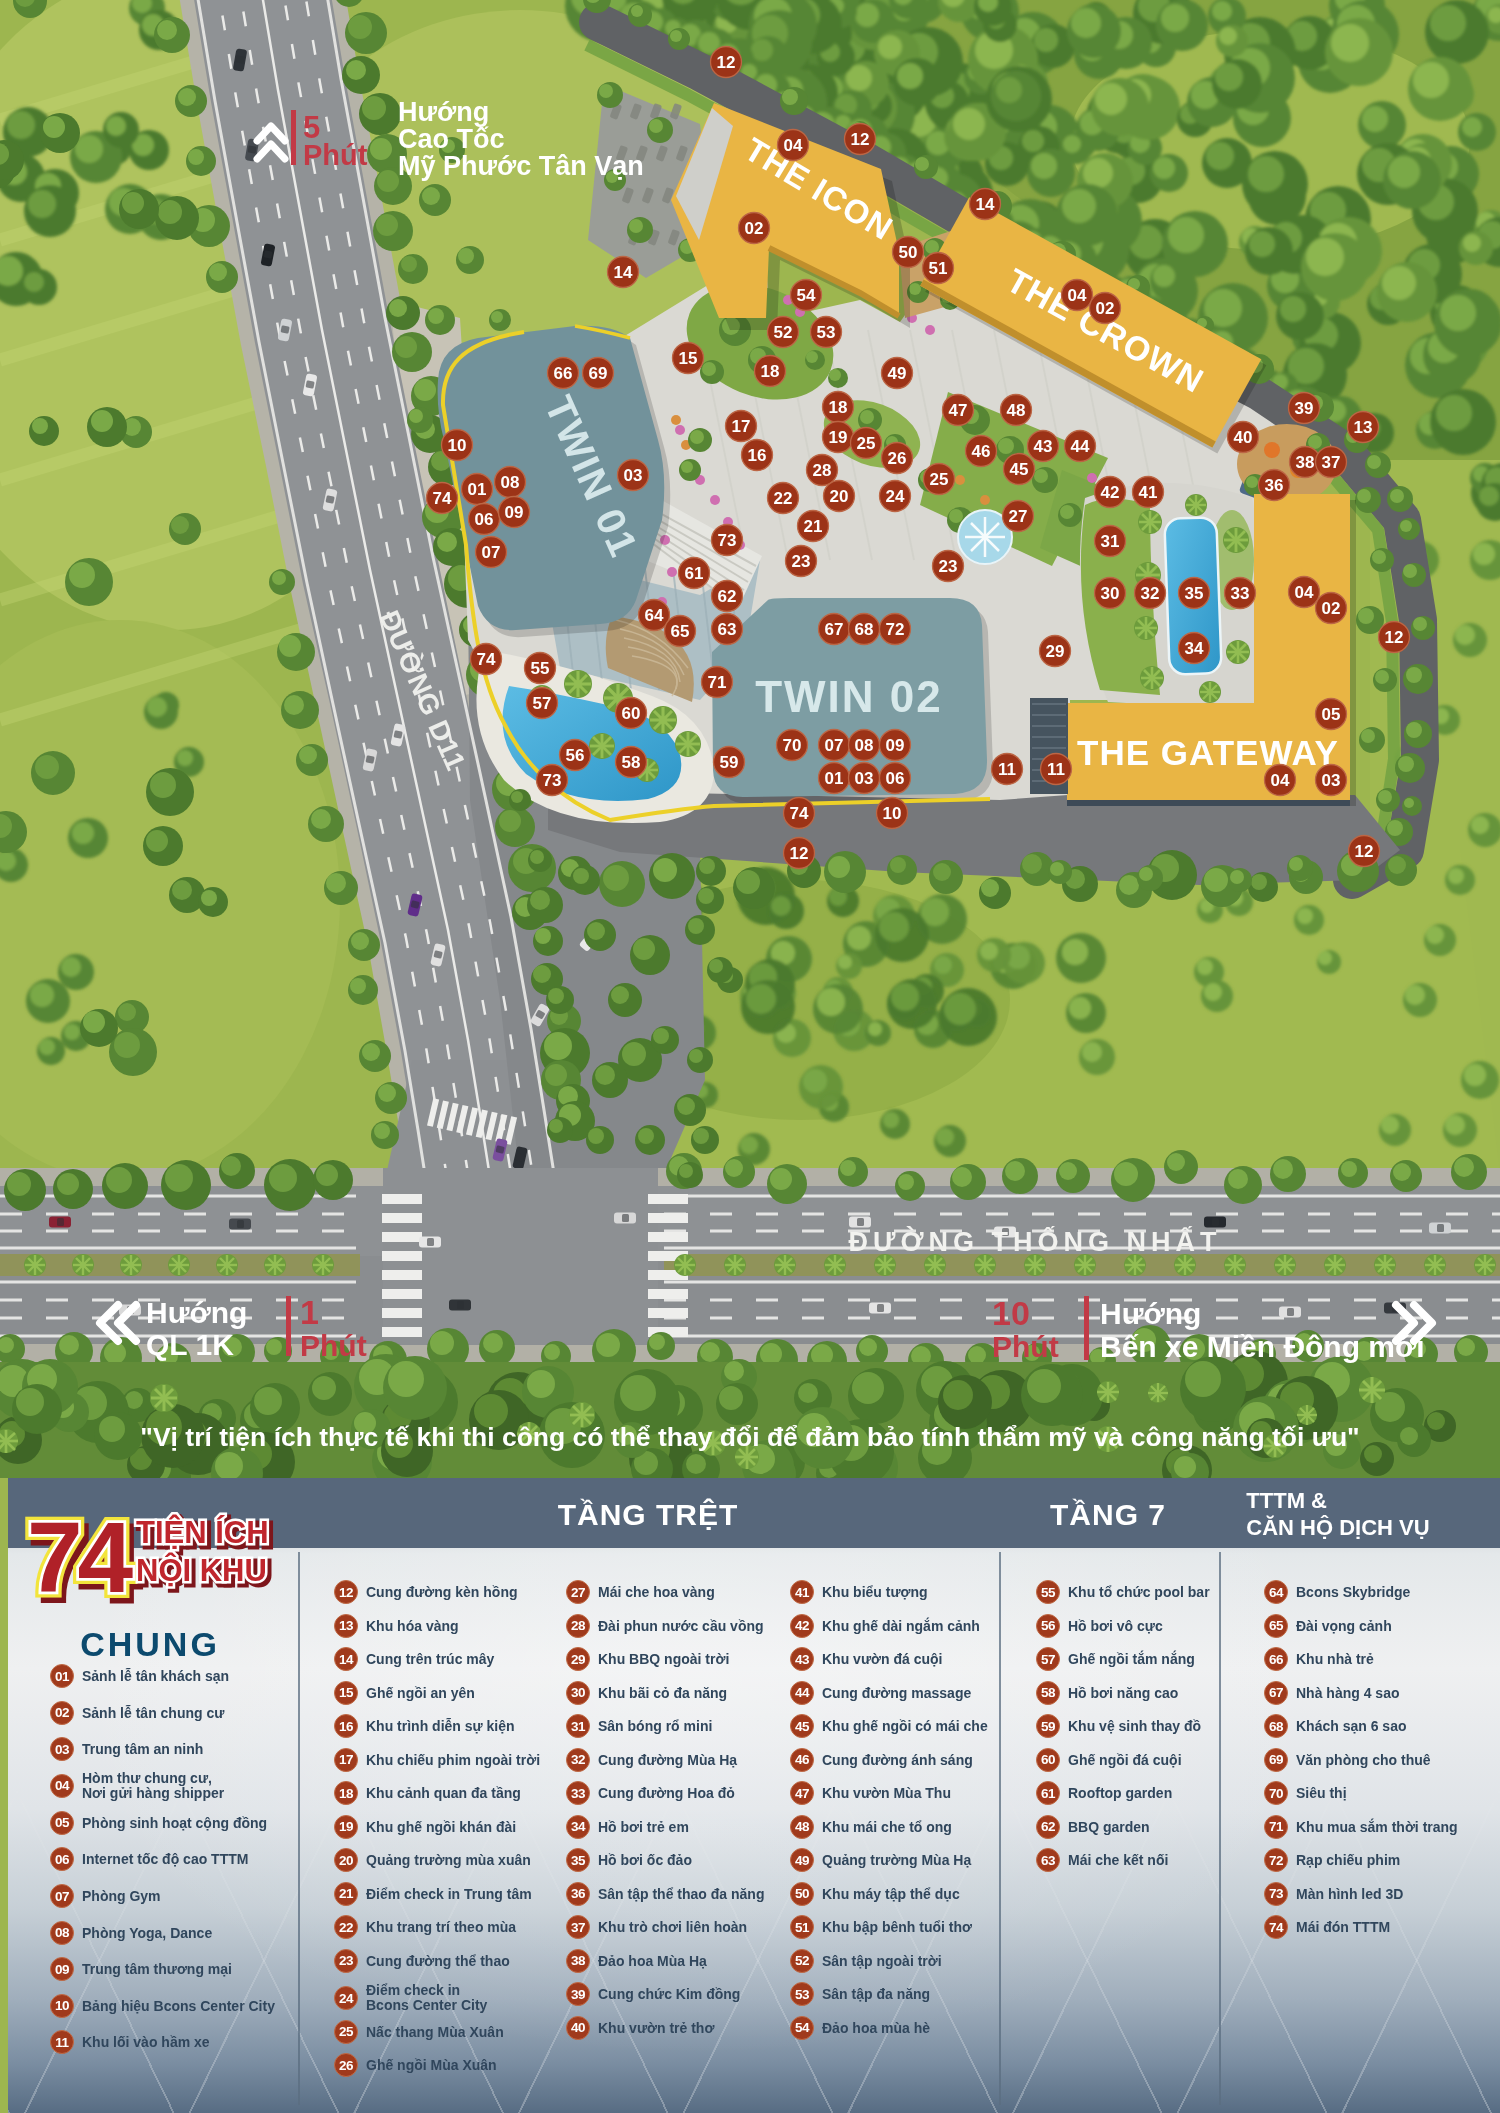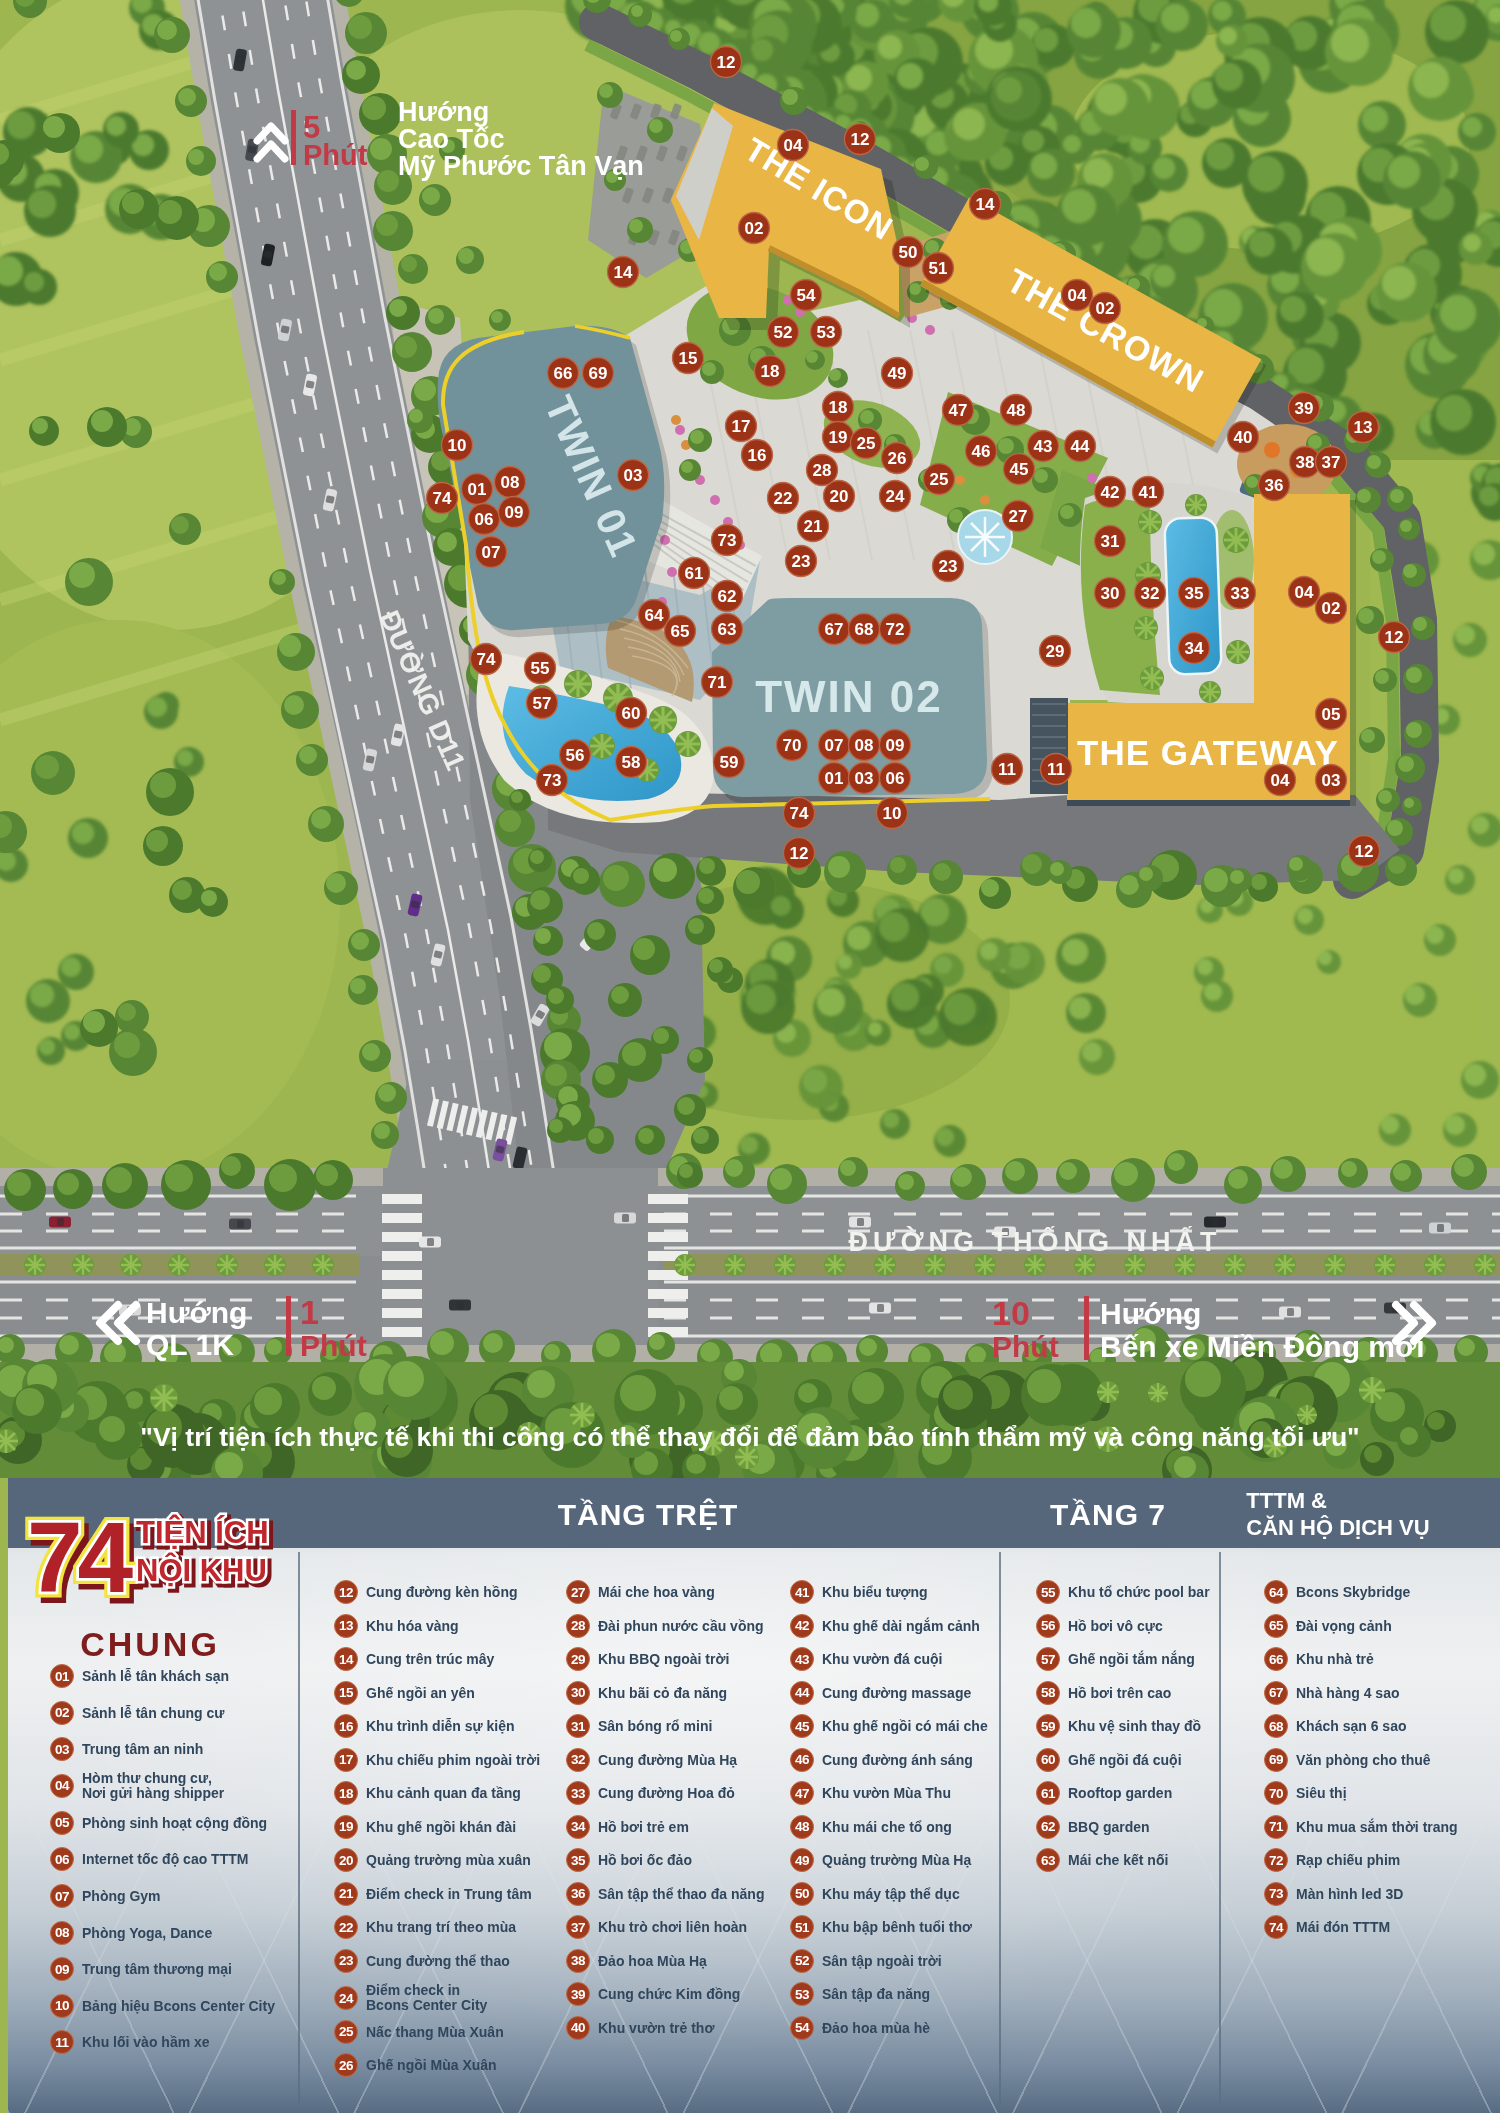--- a/index.html
+++ b/index.html
@@ -11,21 +11,21 @@
             repeating-linear-gradient(-64deg,rgba(255,255,255,.30) 0 1.8px,rgba(255,255,255,0) 2px 148px);
  -webkit-mask-image:linear-gradient(180deg,rgba(0,0,0,0) 0%,rgba(0,0,0,0) 42%,rgba(0,0,0,.35) 68%,rgba(0,0,0,.95) 100%);}
 .band{position:absolute;left:0;top:0;width:100%;height:70px;background:#57677b;}
 .hd{position:absolute;color:#fff;font-weight:bold;white-space:nowrap;transform:translateX(-50%);}
 .sep{position:absolute;top:74px;bottom:8px;width:2px;background:#5b6d80;opacity:.75;}
 .it{position:absolute;display:flex;align-items:center;gap:8px;white-space:nowrap;height:24px;}
 .n{flex:0 0 24px;width:24px;height:24px;border-radius:50%;background:#a03a1c;border:1.5px solid #c06a45;box-sizing:border-box;
  color:#fff;font-weight:bold;font-size:13.5px;display:flex;align-items:center;justify-content:center;letter-spacing:-0.5px;}
 .t{font-weight:bold;font-size:14px;color:#30465c;}
 .t2{font-weight:bold;font-size:14px;color:#30465c;line-height:15px;}
-.chung{position:absolute;left:150px;top:1625px;transform:translateX(-50%);font-weight:bold;font-size:34px;color:#7f1d1d;letter-spacing:3px;}
+.chung{position:absolute;left:150px;top:1625px;transform:translateX(-50%);font-weight:bold;font-size:34px;color:#0c4a6e;letter-spacing:3px;}
 </style></head>
 <body>
 
 <svg width="1500" height="1478" viewBox="0 0 1500 1478">
 <defs>
 <linearGradient id="poolg" x1="0" y1="0" x2="1" y2="1">
 <stop offset="0" stop-color="#5cbce4"></stop>
         <stop offset="1" stop-color="#2e96c8"></stop>
 </linearGradient>
 <filter id="soft" x="-20%" y="-20%" width="140%" height="140%">
@@ -3053,21 +3053,21 @@
 <div class="it" style="left:1036px;top:1613.5px">
     <span class="n">56</span>
     <span class="t">Hồ bơi vô cực</span>
   </div>
 <div class="it" style="left:1036px;top:1647.0px">
     <span class="n">57</span>
     <span class="t">Ghế ngồi tắm nắng</span>
   </div>
 <div class="it" style="left:1036px;top:1680.5px">
     <span class="n">58</span>
-    <span class="t">Hồ bơi trên cao</span>
+    <span class="t">Hồ bơi năng cao</span>
   </div>
 <div class="it" style="left:1036px;top:1714.0px">
     <span class="n">59</span>
     <span class="t">Khu vệ sinh thay đồ</span>
   </div>
 <div class="it" style="left:1036px;top:1747.5px">
     <span class="n">60</span>
     <span class="t">Ghế ngồi đá cuội</span>
   </div>
 <div class="it" style="left:1036px;top:1781.0px">

